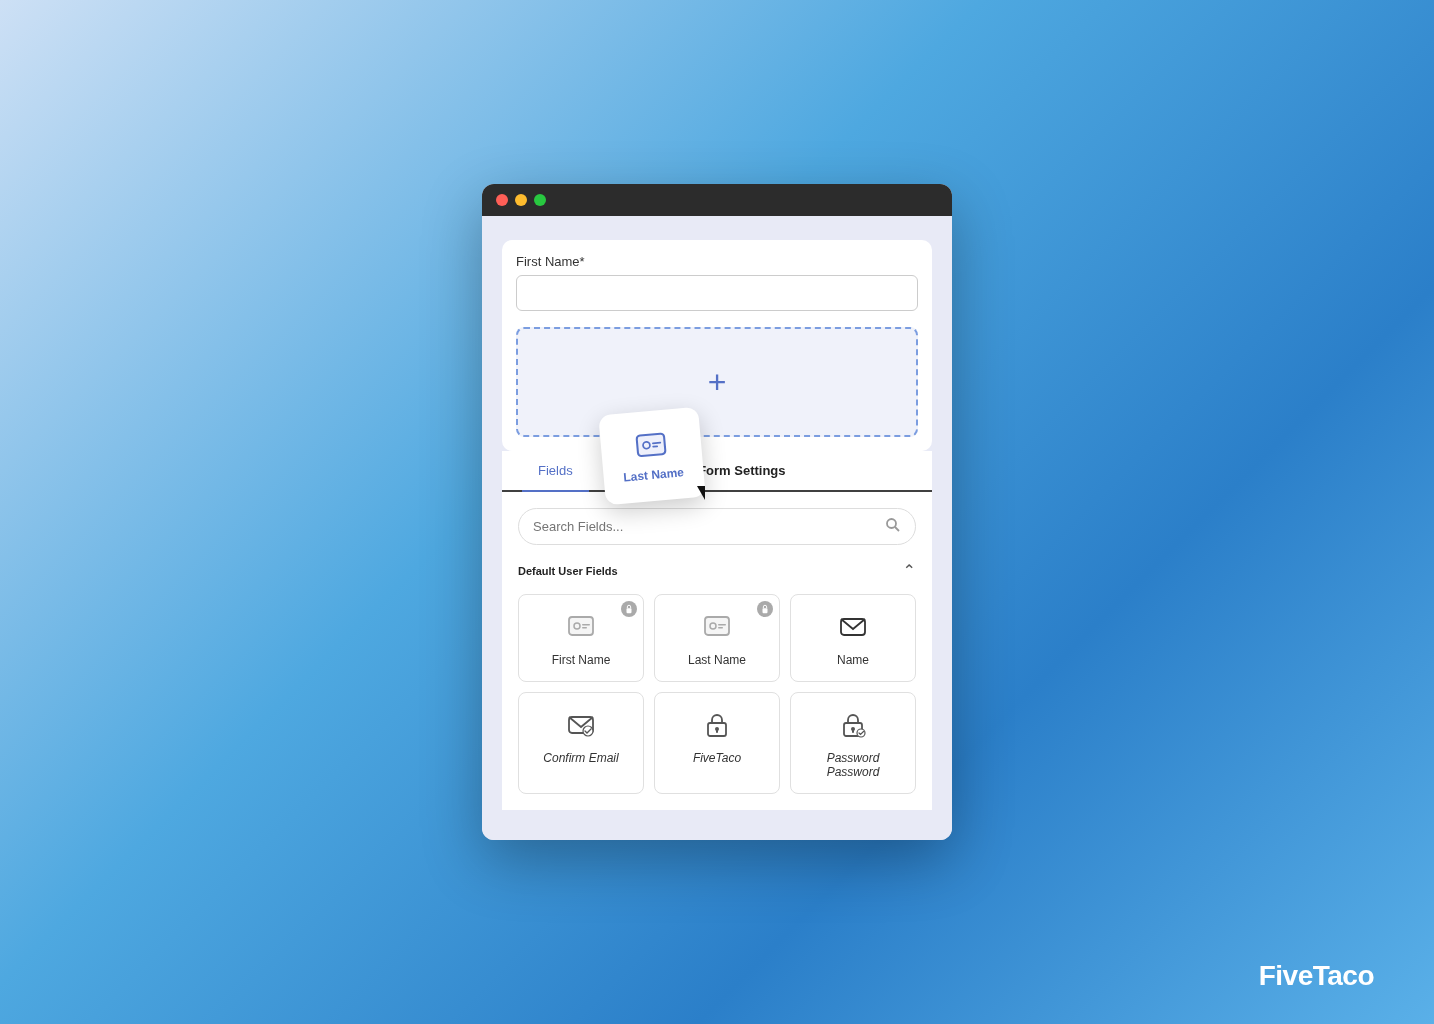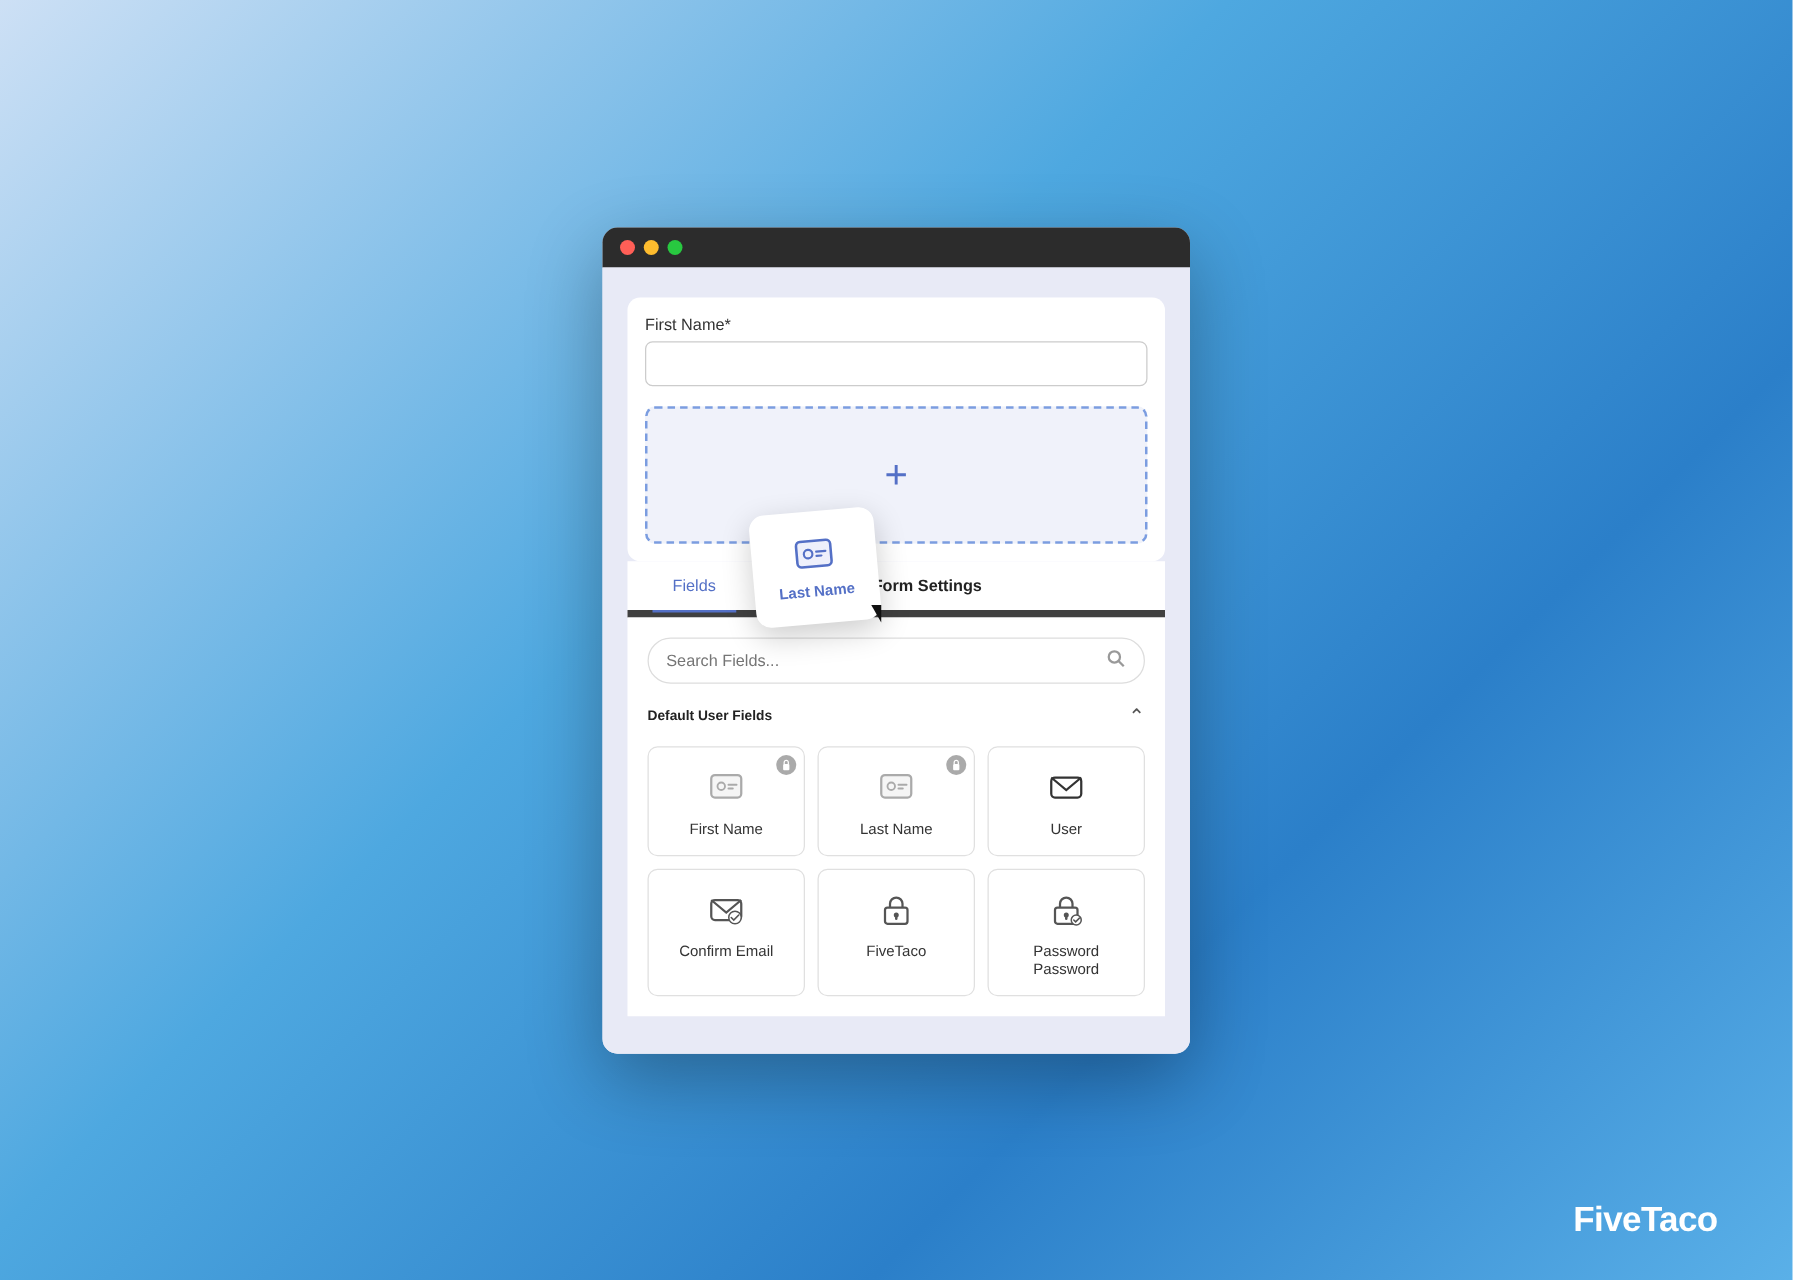--- a/index.html
+++ b/index.html
@@ -104,21 +104,21 @@
 
     .drop-zone-plus {
       font-size: 32px;
       color: #5470c6;
       font-weight: 300;
     }
 
     
     .tabs-bar {
       background: white;
-      border-bottom: 6px solid #404040;
+      border-bottom: 2px solid #404040;
       display: flex;
       margin-top: 0;
       padding: 0 20px;
       border-radius: 0;
     }
 
     .tab-item {
       padding: 12px 16px;
       font-size: 13px;
       cursor: pointer;
@@ -379,25 +379,25 @@
           <span class="field-name">Last Name</span>
         </div>
 
         <div class="field-card">
           <div class="field-icon">
             <svg viewBox="0 0 28 28" fill="none">
               <rect x="2" y="6" width="24" height="16" rx="3" stroke="#333" stroke-width="1.8"></rect>
               <polyline points="2,6 14,16 26,6" stroke="#333" stroke-width="1.8" fill="none"></polyline>
             </svg>
           </div>
-          <span class="field-name">User</span>
-        </div>
-      </div>
-
-      <div class="field-grid" style="margin-top:10px;">
+          <span class="field-name">Name</span>
+        </div>
+      </div>
+
+      <div class="field-grid" style="margin-top:10px;font-style:italic;">
 
         <div class="field-card">
           <div class="field-icon">
             <svg viewBox="0 0 28 28" fill="none">
               <rect x="2" y="6" width="24" height="16" rx="3" stroke="#555" stroke-width="1.8"></rect>
               <polyline points="2,6 14,16 26,6" stroke="#555" stroke-width="1.8" fill="none"></polyline>
               <circle cx="21" cy="20" r="5" fill="white" stroke="#555" stroke-width="1.2"></circle>
               <polyline points="18,20 20,22 24,18" stroke="#555" stroke-width="1.3" fill="none" stroke-linecap="round"></polyline>
             </svg>
           </div>

